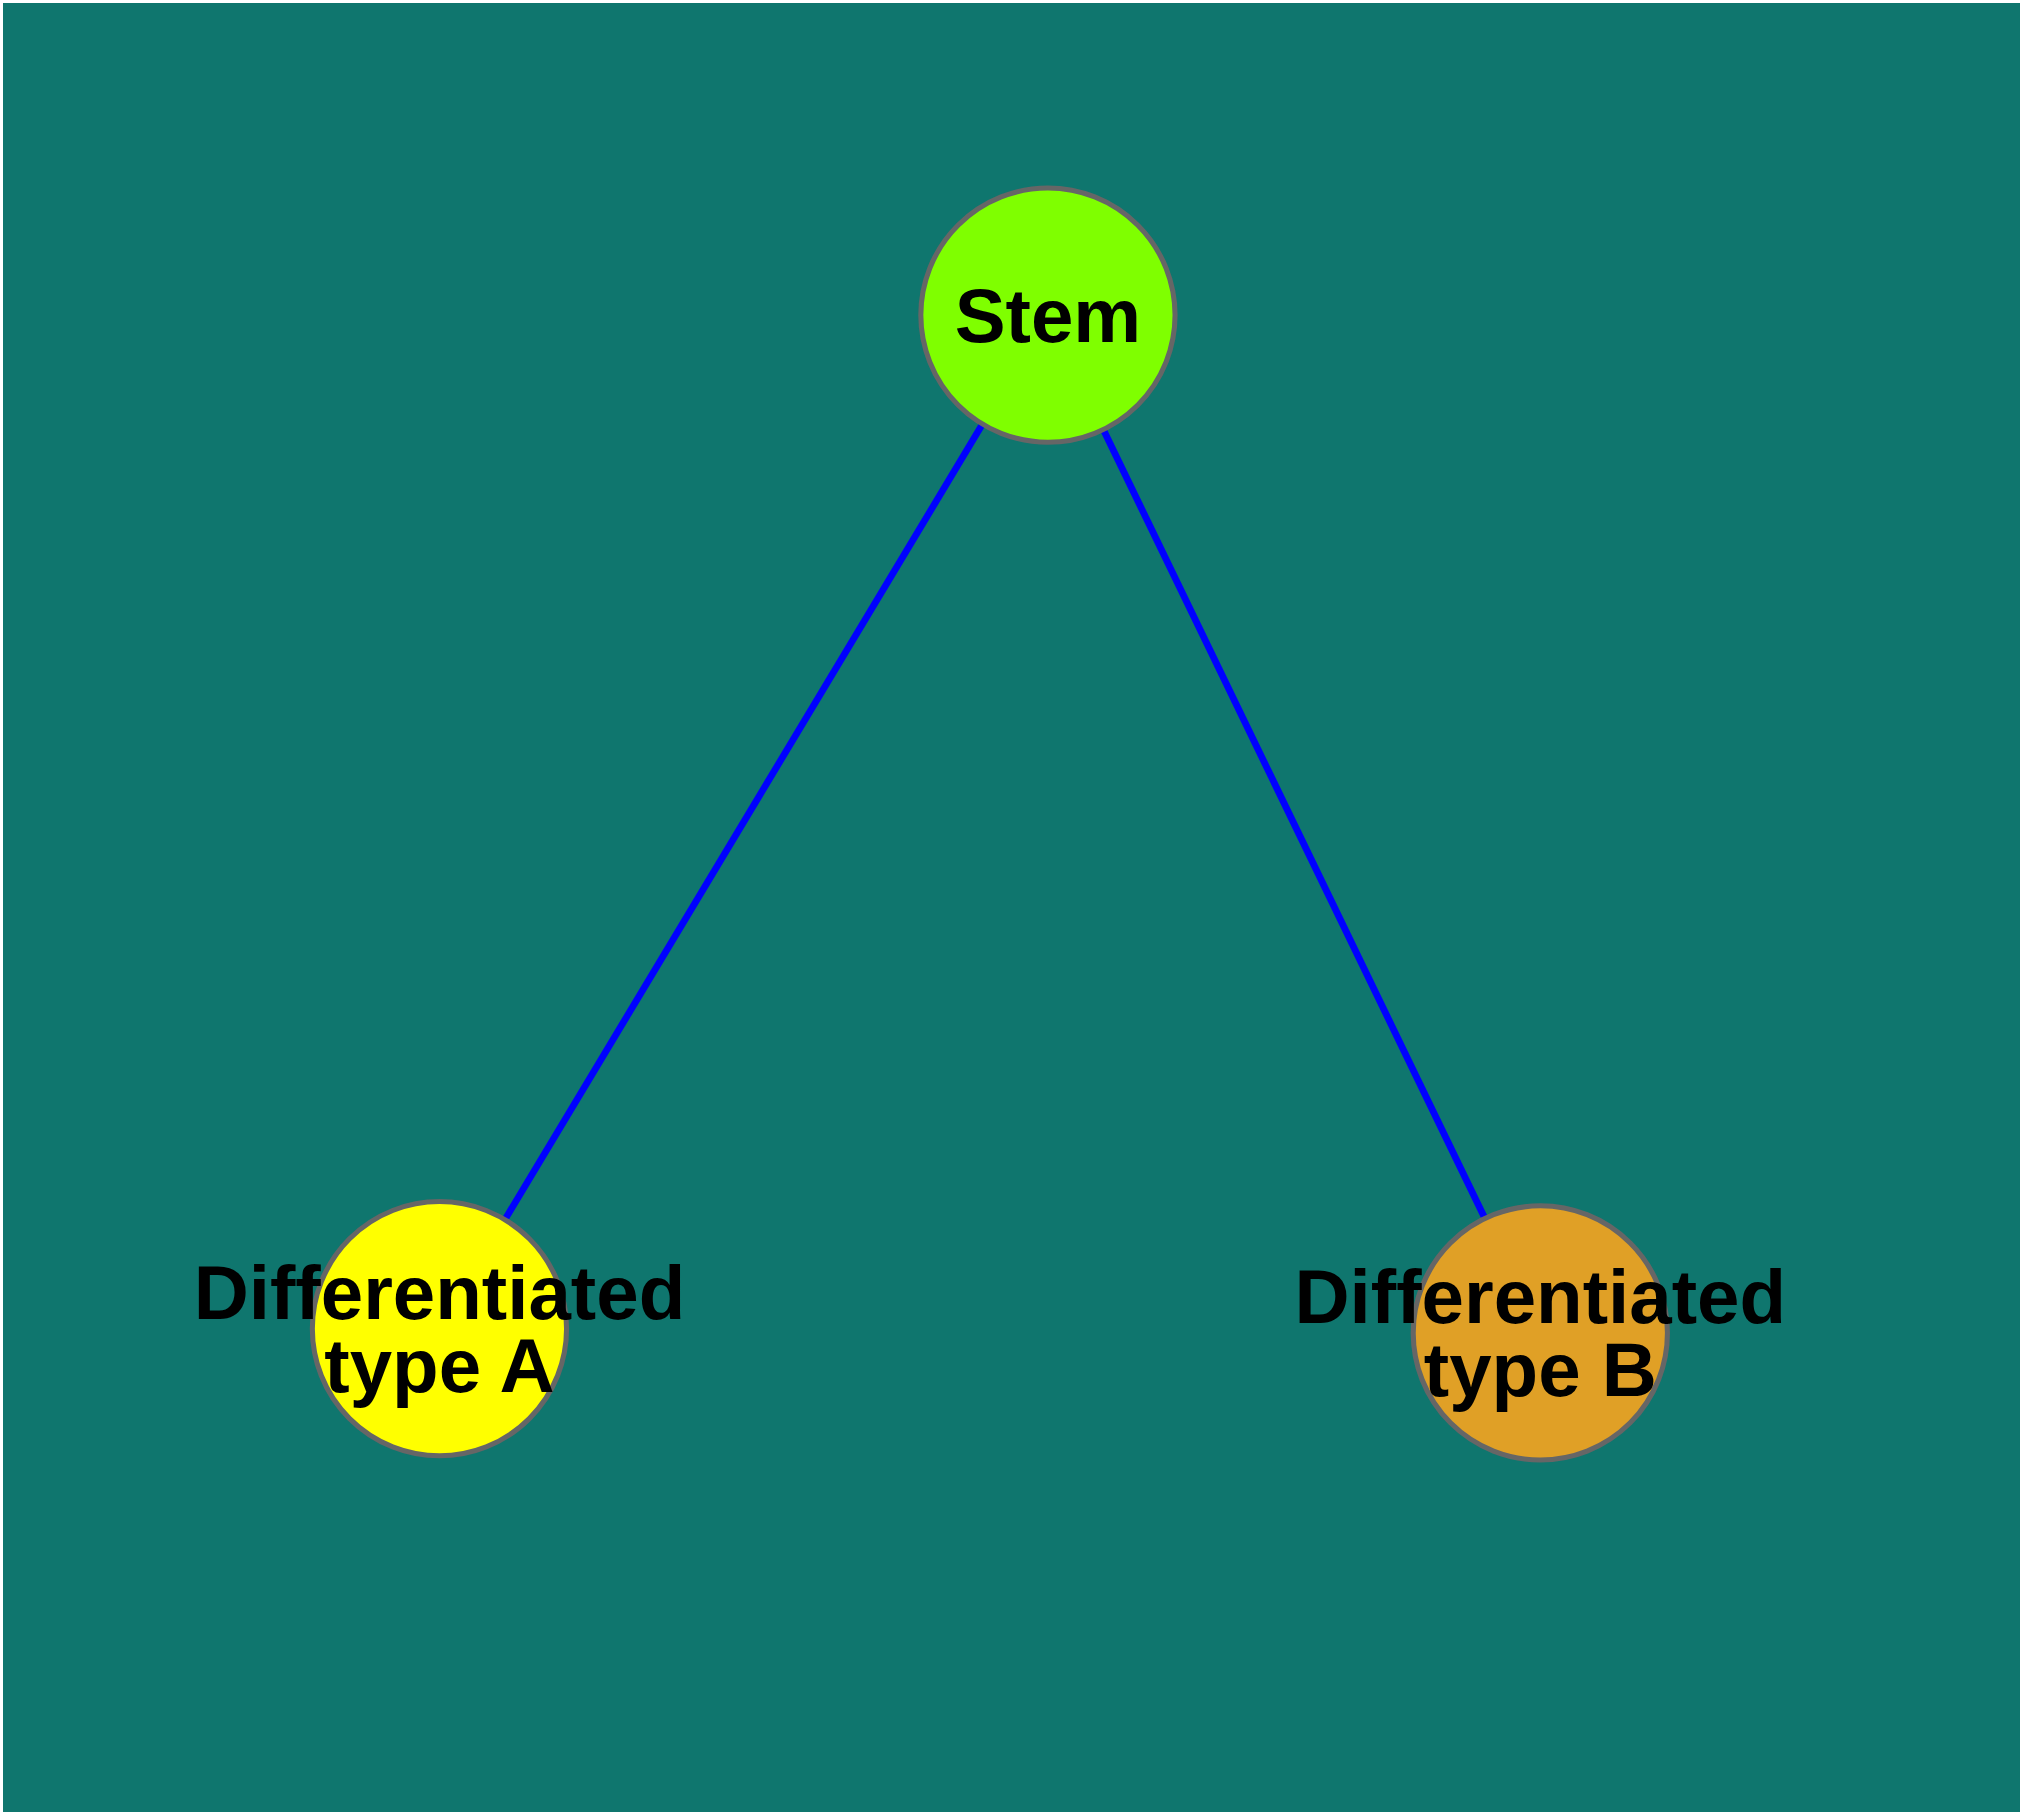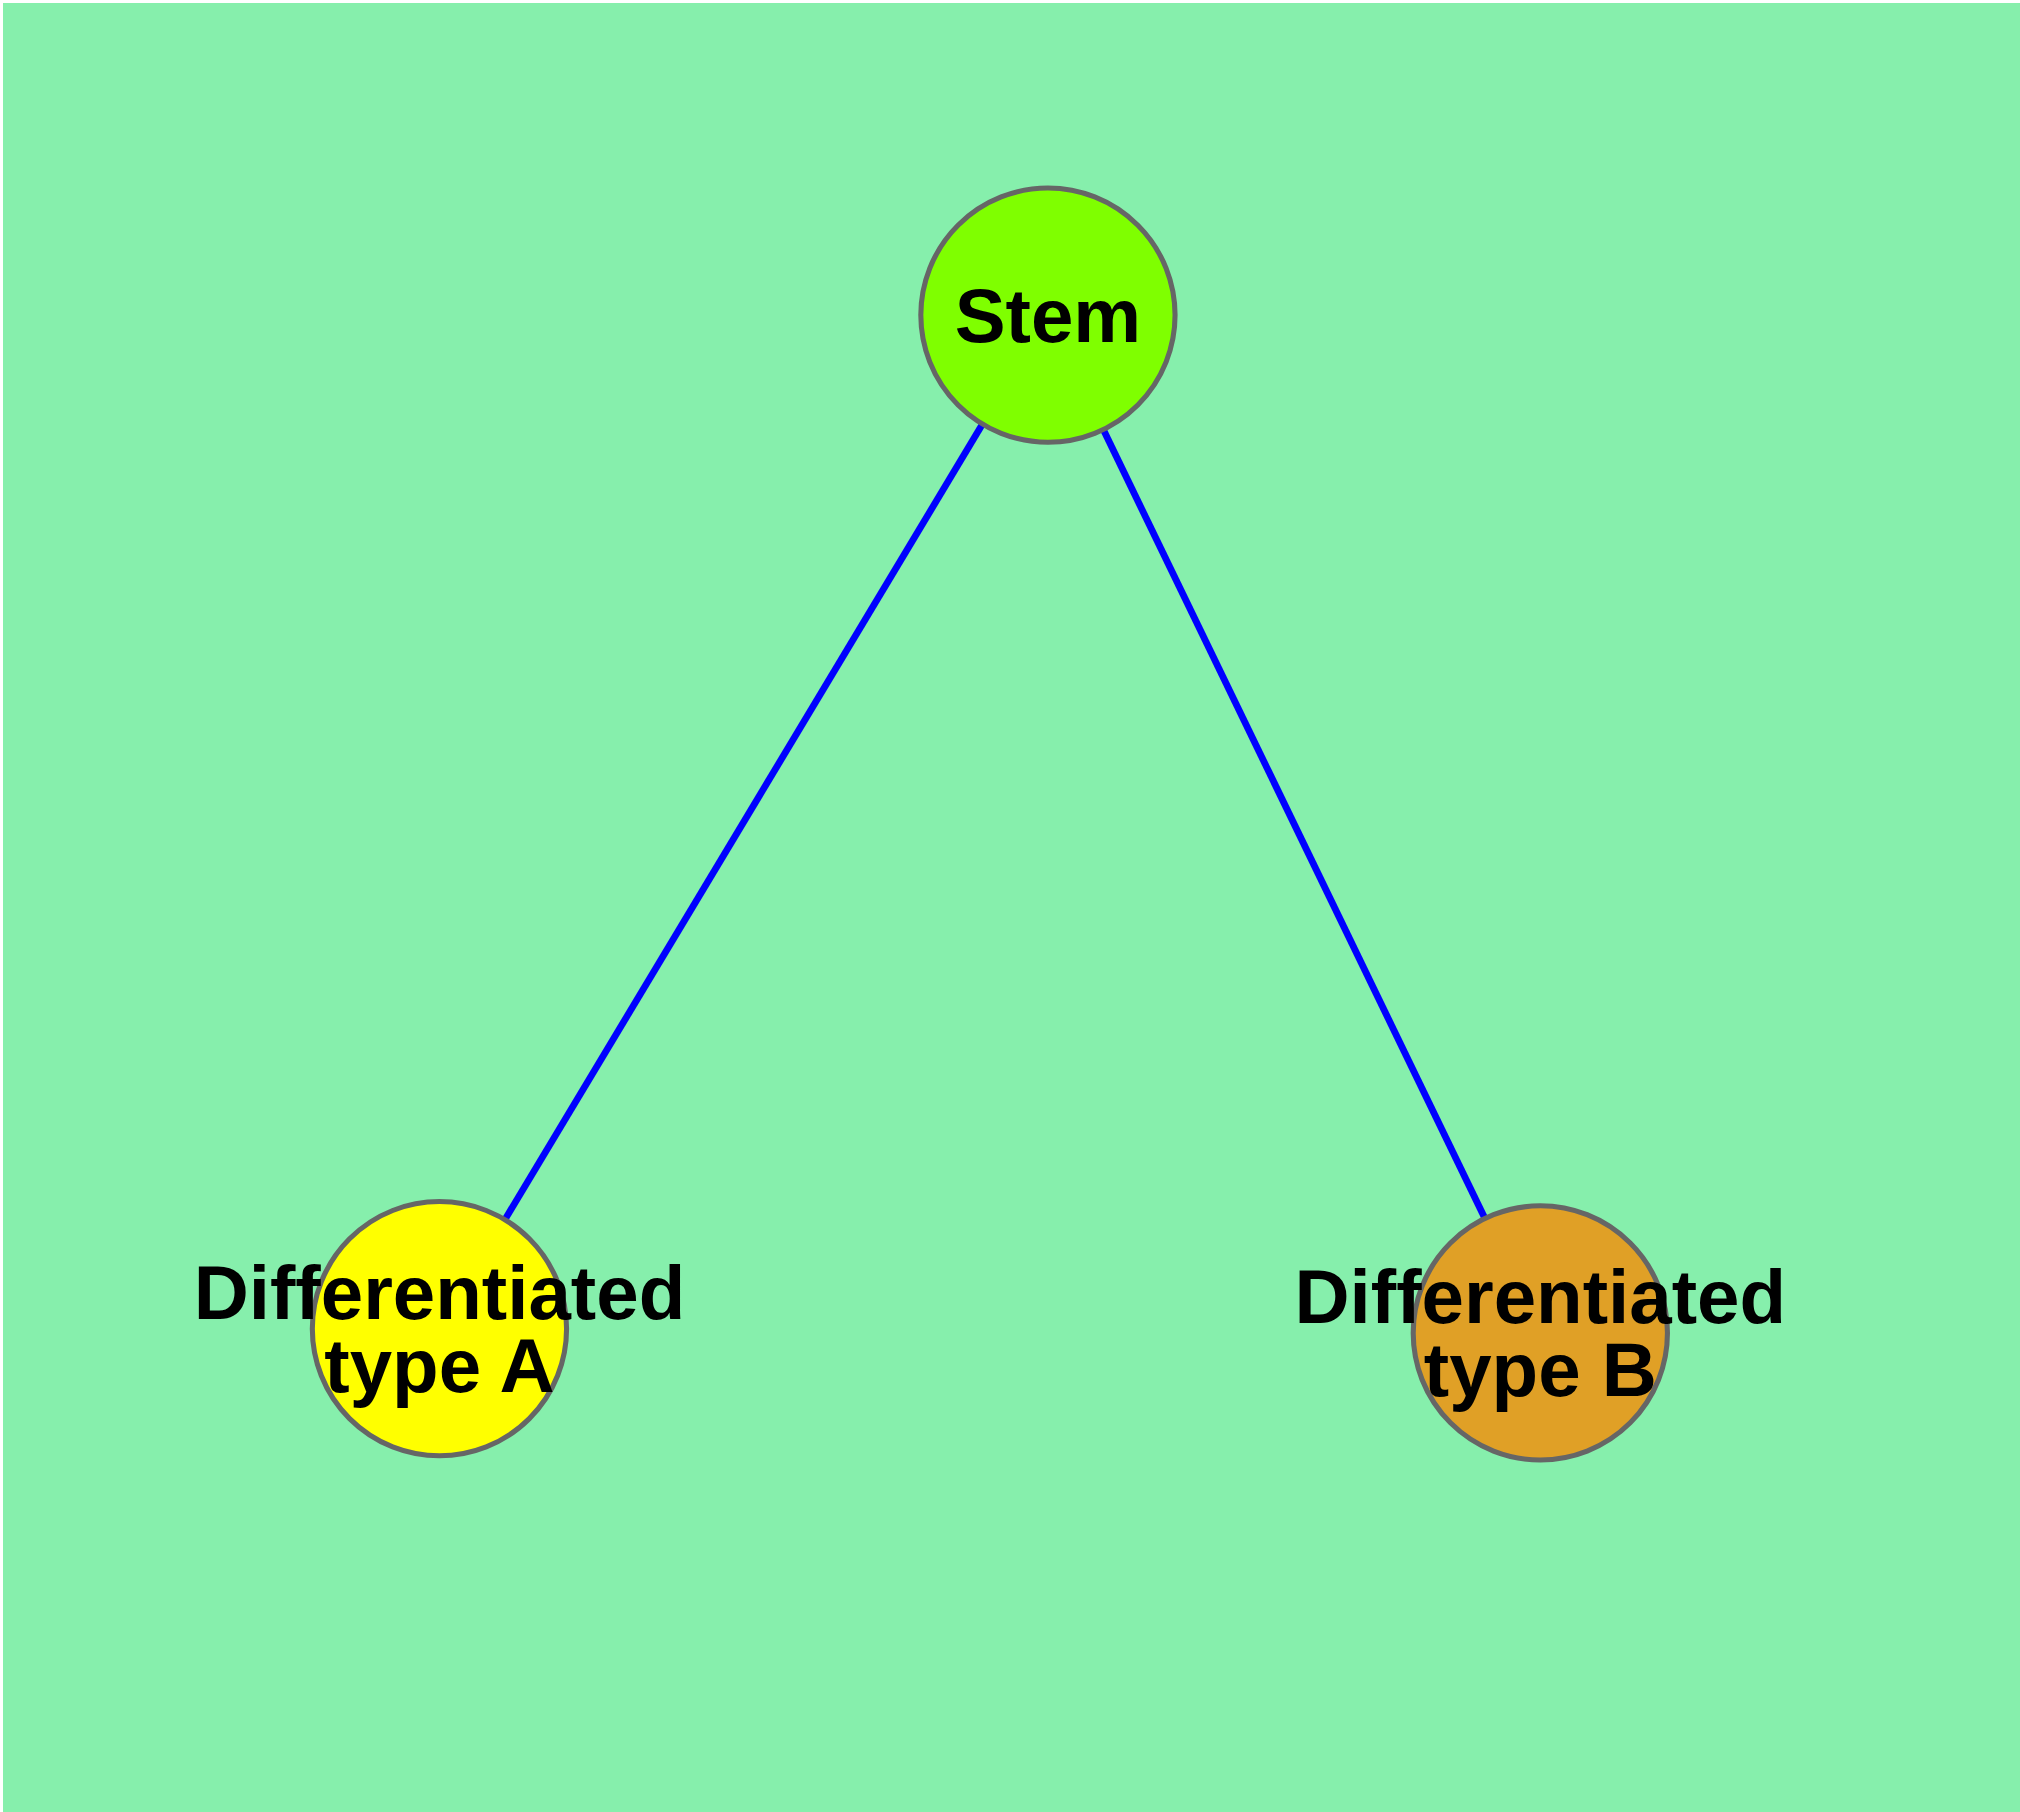--- a/index.html
+++ b/index.html
@@ -13,21 +13,21 @@
     height: 1812px;
     overflow: hidden;
     font-family: "Liberation Sans", sans-serif;
   }
   #graph-canvas {
     position: absolute;
     left: 3.4px;
     top: 3.4px;
     width: 2017px;
     height: 1809px;
-    background: #86efac;
+    background: #0f766e;
   }
   #graph-svg {
     position: absolute;
     left: 0;
     top: 0;
     width: 2017px;
     height: 1809px;
     display: block;
   }
   .edge-line {

